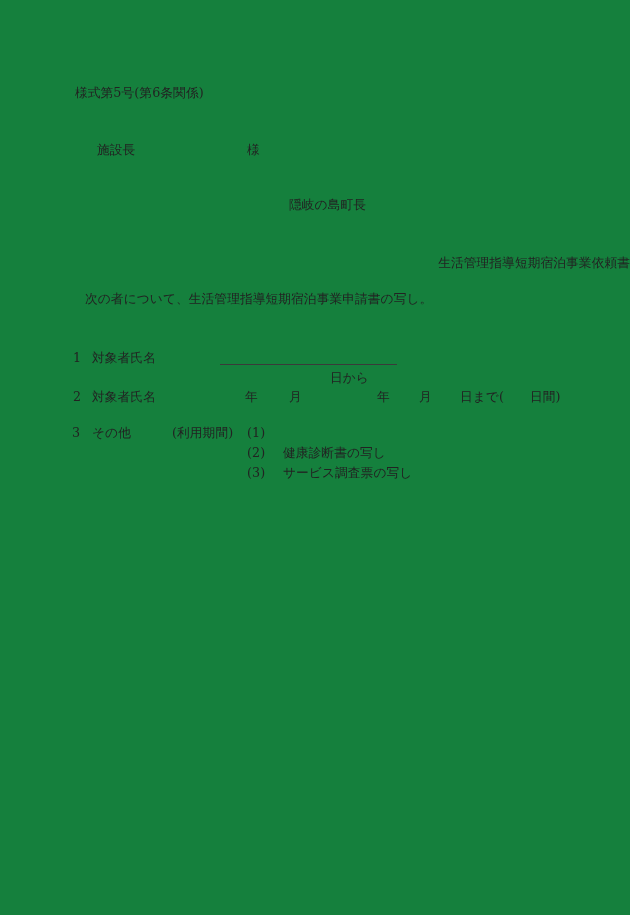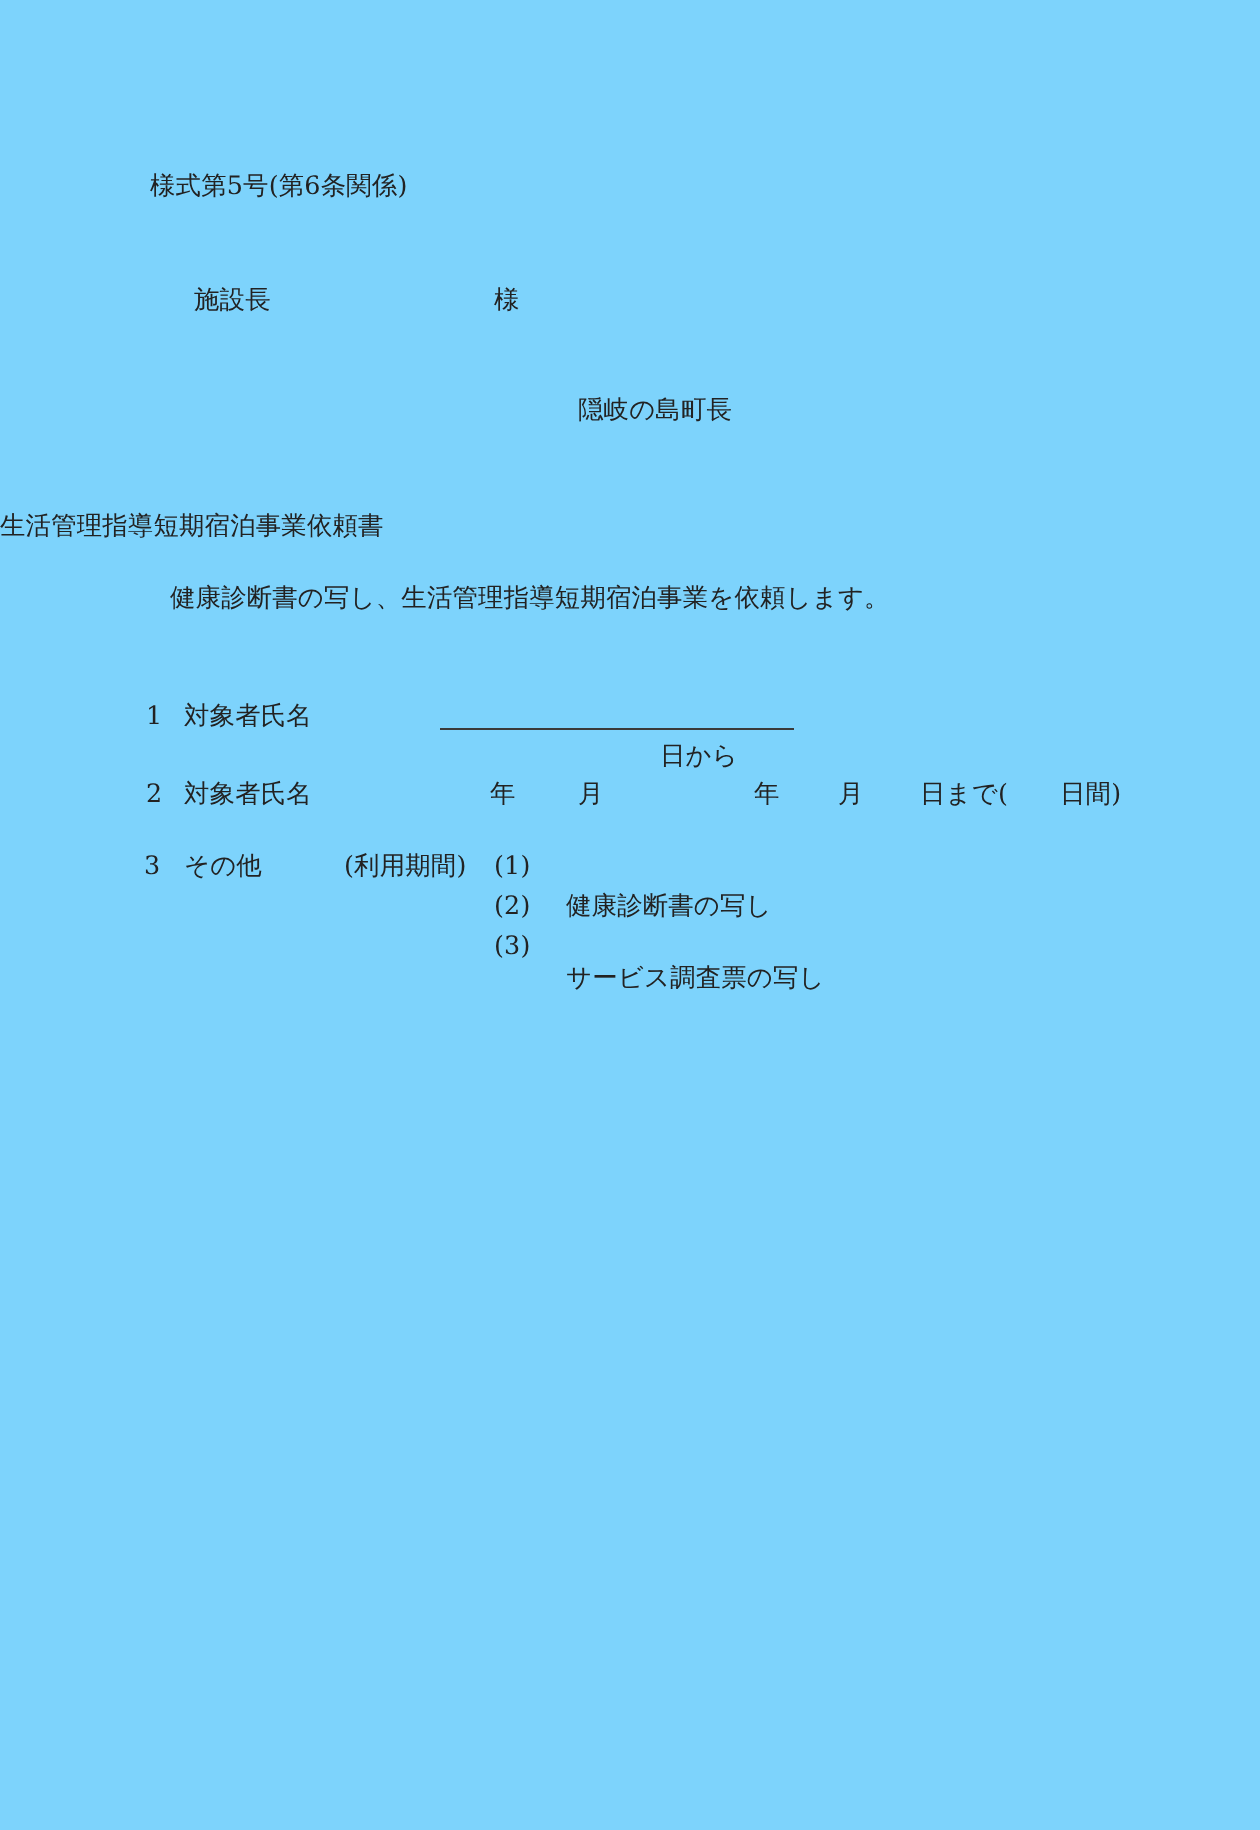--- a/index.html
+++ b/index.html
@@ -4,36 +4,36 @@
 <style>
   html, body {
     margin: 0;
     padding: 0;
     background: #ffffff;
   }
   .page {
     position: relative;
     width: 630px;
     height: 915px;
-    background: #7dd3fc;
+    background: #15803d;
     font-family: "DejaVu Serif", "Liberation Serif", serif;
     font-size: 12.7px;
     color: #222222;
     overflow: hidden;
   }
   .t {
     position: absolute;
     white-space: pre;
     line-height: 14px;
     letter-spacing: 0.1px;
   }
   .title-line {
     left: 0;
     width: 630px;
-    text-align: left;
+    text-align: right;
   }
   .fill-line {
     position: absolute;
     height: 12px;
     border-bottom: 1px solid #3a3a3a;
   }
 </style>
 </head>
 <body>
 
@@ -41,21 +41,21 @@
 
   <span class="t" style="left:75px; top:86px">様式第5号(第6条関係)</span>
 
   <span class="t" style="left:97px; top:143px">施設長</span>
   <span class="t" style="left:247px; top:143px">様</span>
 
   <span class="t" style="left:289px; top:198px">隠岐の島町長</span>
 
   <div class="t title-line" style="top:256px">生活管理指導短期宿泊事業依頼書</div>
 
-  <span class="t" style="left:85px; top:292px">健康診断書の写し、生活管理指導短期宿泊事業を依頼します。</span>
+  <span class="t" style="left:85px; top:292px">次の者について、生活管理指導短期宿泊事業申請書の写し。</span>
 
   <span class="t" style="left:73px; top:351px">1</span>
   <span class="t" style="left:92px; top:351px">対象者氏名</span>
   <span class="fill-line" style="left:220px; top:352px; width:177px"></span>
 
   <span class="t" style="left:73px; top:390px">2</span>
   <span class="t" style="left:92px; top:390px">対象者氏名</span>
   <span class="t" style="left:245px; top:390px">年</span>
   <span class="t" style="left:289px; top:390px">月</span>
   <span class="t" style="left:330px; top:371px">日から</span>
@@ -67,15 +67,15 @@
   <span class="t" style="left:72px; top:426px">3</span>
   <span class="t" style="left:92px; top:426px">その他</span>
   <span class="t" style="left:172px; top:426px">(利用期間)</span>
 
   <span class="t" style="left:247px; top:426px">(1)</span>
 
   <span class="t" style="left:247px; top:446px">(2)</span>
   <span class="t" style="left:283px; top:446px">健康診断書の写し</span>
 
   <span class="t" style="left:247px; top:466px">(3)</span>
-  <span class="t" style="left:283px; top:482px">サービス調査票の写し</span>
+  <span class="t" style="left:283px; top:466px">サービス調査票の写し</span>
 
 </div>
 
 </body></html>

